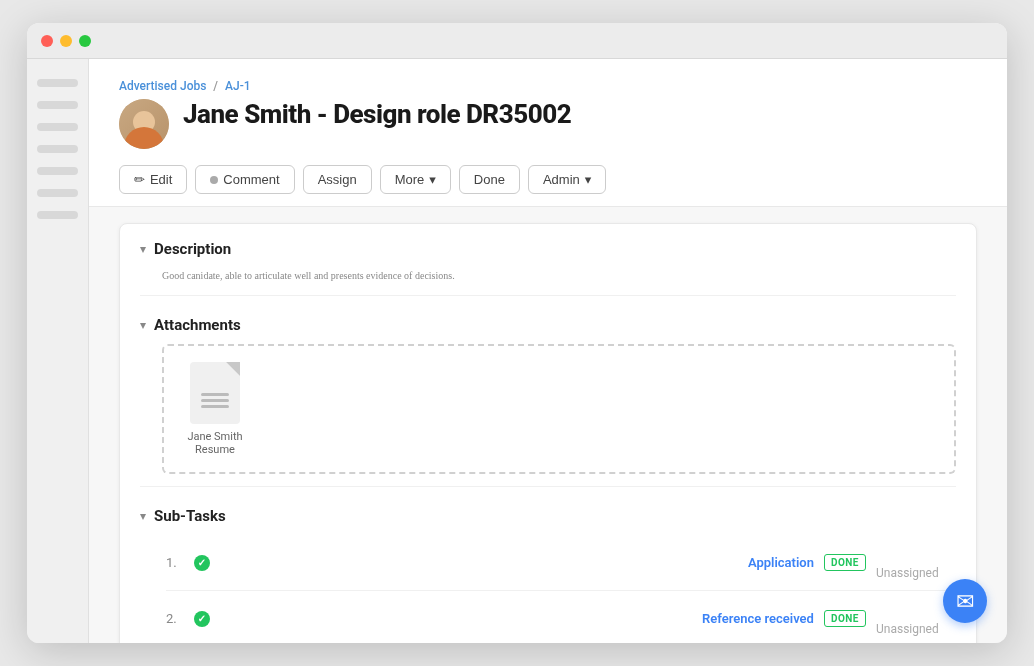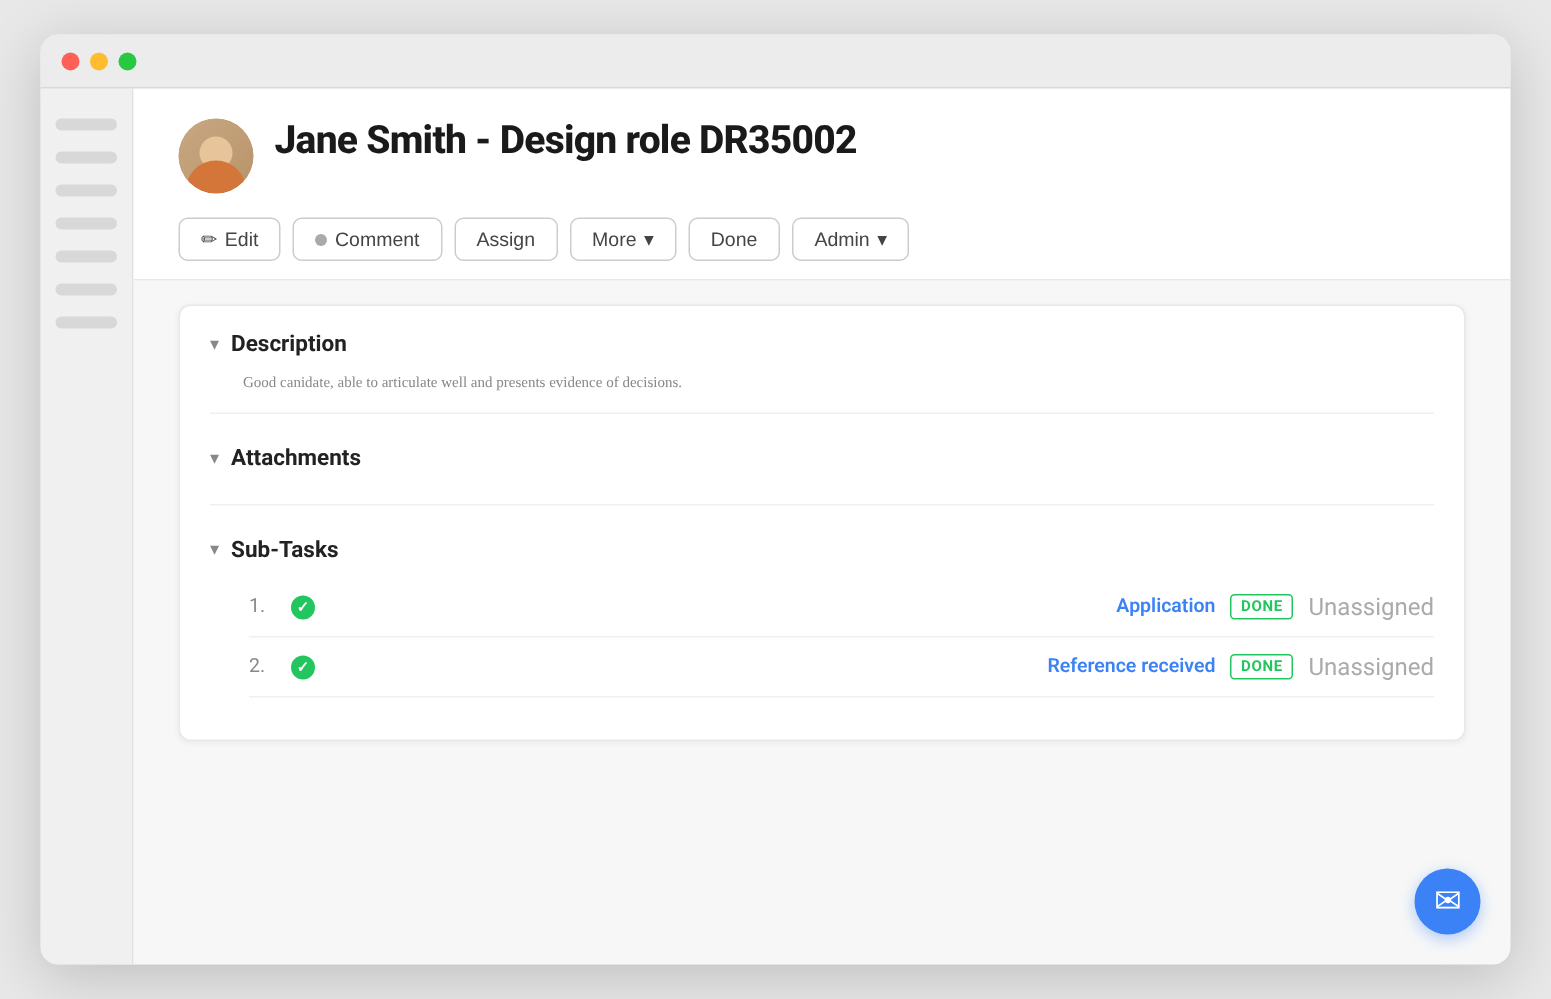--- a/index.html
+++ b/index.html
@@ -385,23 +385,24 @@
       border: 1px solid #22c55e;
       color: #22c55e;
       font-size: 10px;
       font-weight: 700;
       padding: 2px 6px;
       border-radius: 3px;
       letter-spacing: 0.5px;
     }
 
     .subtask-assignee {
-      font-size: 16px;
+      font-size: 12px;
       color: #aaa;
       min-width: 80px;
+      margin-top: 21px;
     }
 
     
     .chat-fab {
       position: absolute;
       bottom: 20px;
       right: 20px;
       width: 44px;
       height: 44px;
       background: #3b82f6;
@@ -445,20 +446,25 @@
       <div class="sidebar-bar"></div>
       <div class="sidebar-bar"></div>
       <div class="sidebar-bar"></div>
       <div class="sidebar-bar"></div>
       <div class="sidebar-bar"></div>
     </div>
 
     <div class="main">
 
       <div class="page-header">
+        <div class="breadcrumb">
+          <span>Advertised Jobs</span>
+          <span class="breadcrumb-separator">/</span>
+          <span>AJ-1</span>
+        </div>
 
         <div class="title-row">
           <div class="avatar">
             <div class="avatar-face"></div>
           </div>
           <h1 class="page-title">Jane Smith - Design role DR35002</h1>
         </div>
 
         <div class="toolbar">
           <button class="btn btn-edit">
@@ -498,20 +504,35 @@
           </div>
         </div>
 
         <hr class="section-divider">
 
         <div class="section">
           <div class="section-header">
             <span class="section-toggle">▾</span>
             <span class="section-title">Attachments</span>
           </div>
+          <div class="section-body">
+            <div class="attachments-drop">
+              <div class="file-item">
+                <div class="file-icon">
+                  <div class="file-icon-corner"></div>
+                  <div class="file-icon-lines">
+                    <div class="file-icon-line"></div>
+                    <div class="file-icon-line"></div>
+                    <div class="file-icon-line"></div>
+                  </div>
+                </div>
+                <span class="file-label">Jane Smith Resume</span>
+              </div>
+            </div>
+          </div>
         </div>
 
         <hr class="section-divider">
 
         <div class="section">
           <div class="section-header">
             <span class="section-toggle">▾</span>
             <span class="section-title">Sub-Tasks</span>
           </div>
           <div class="section-body">

